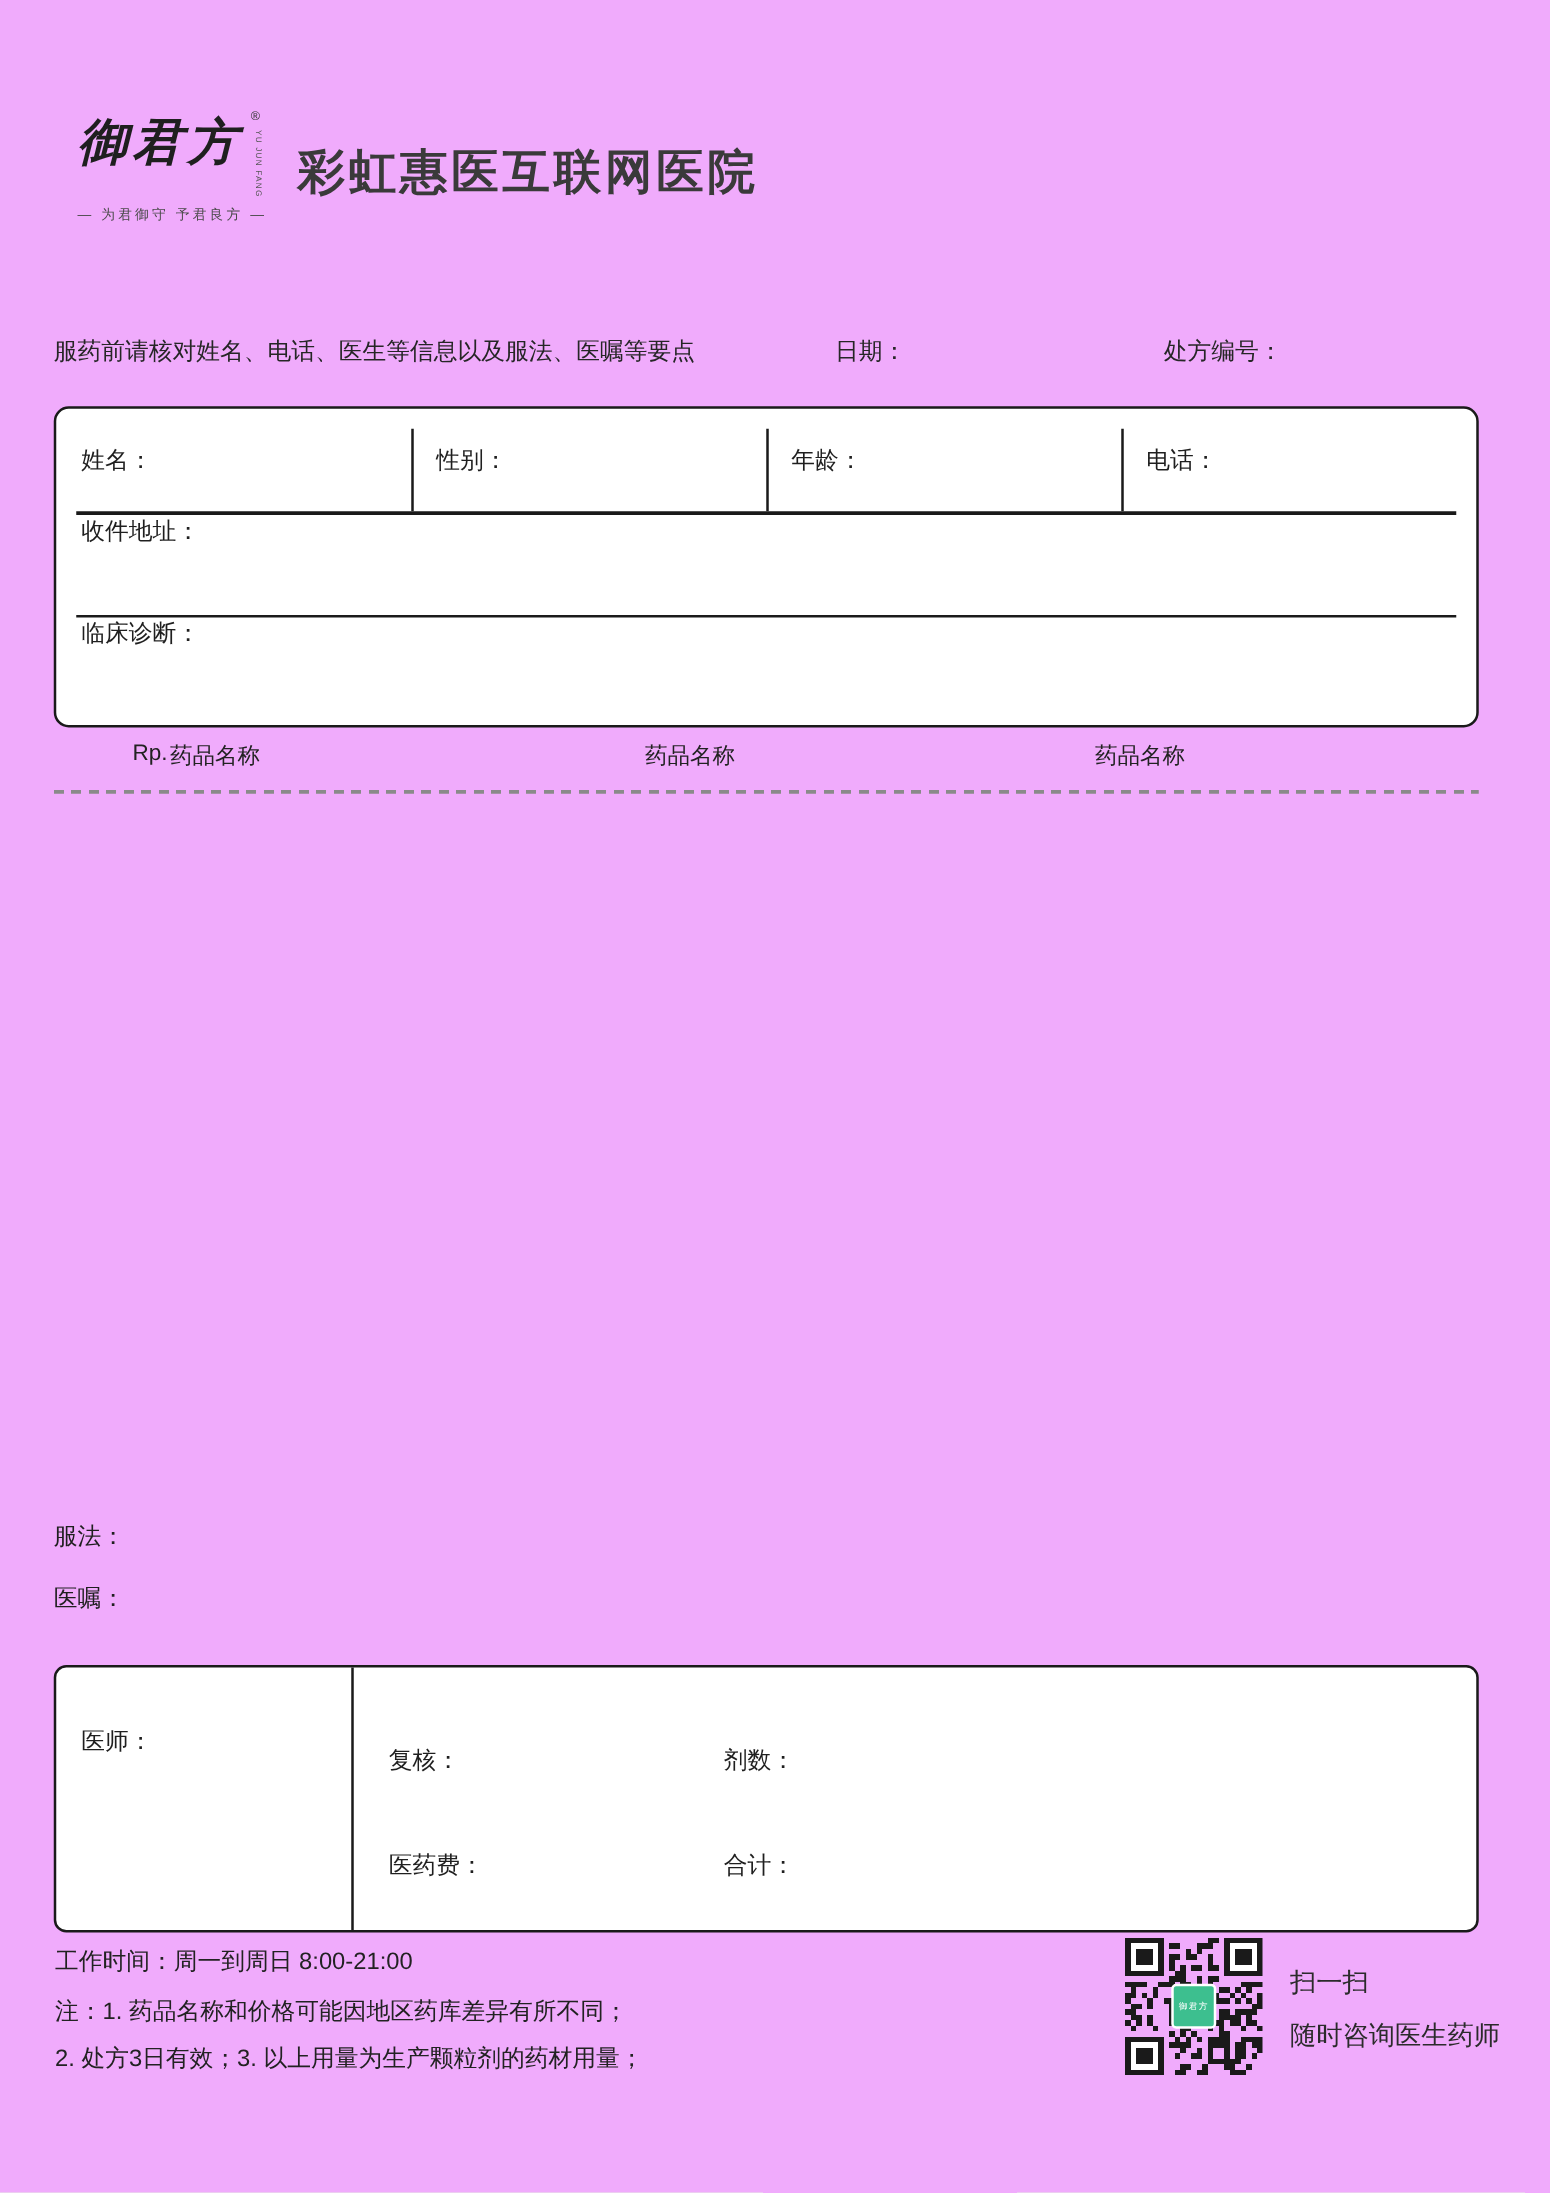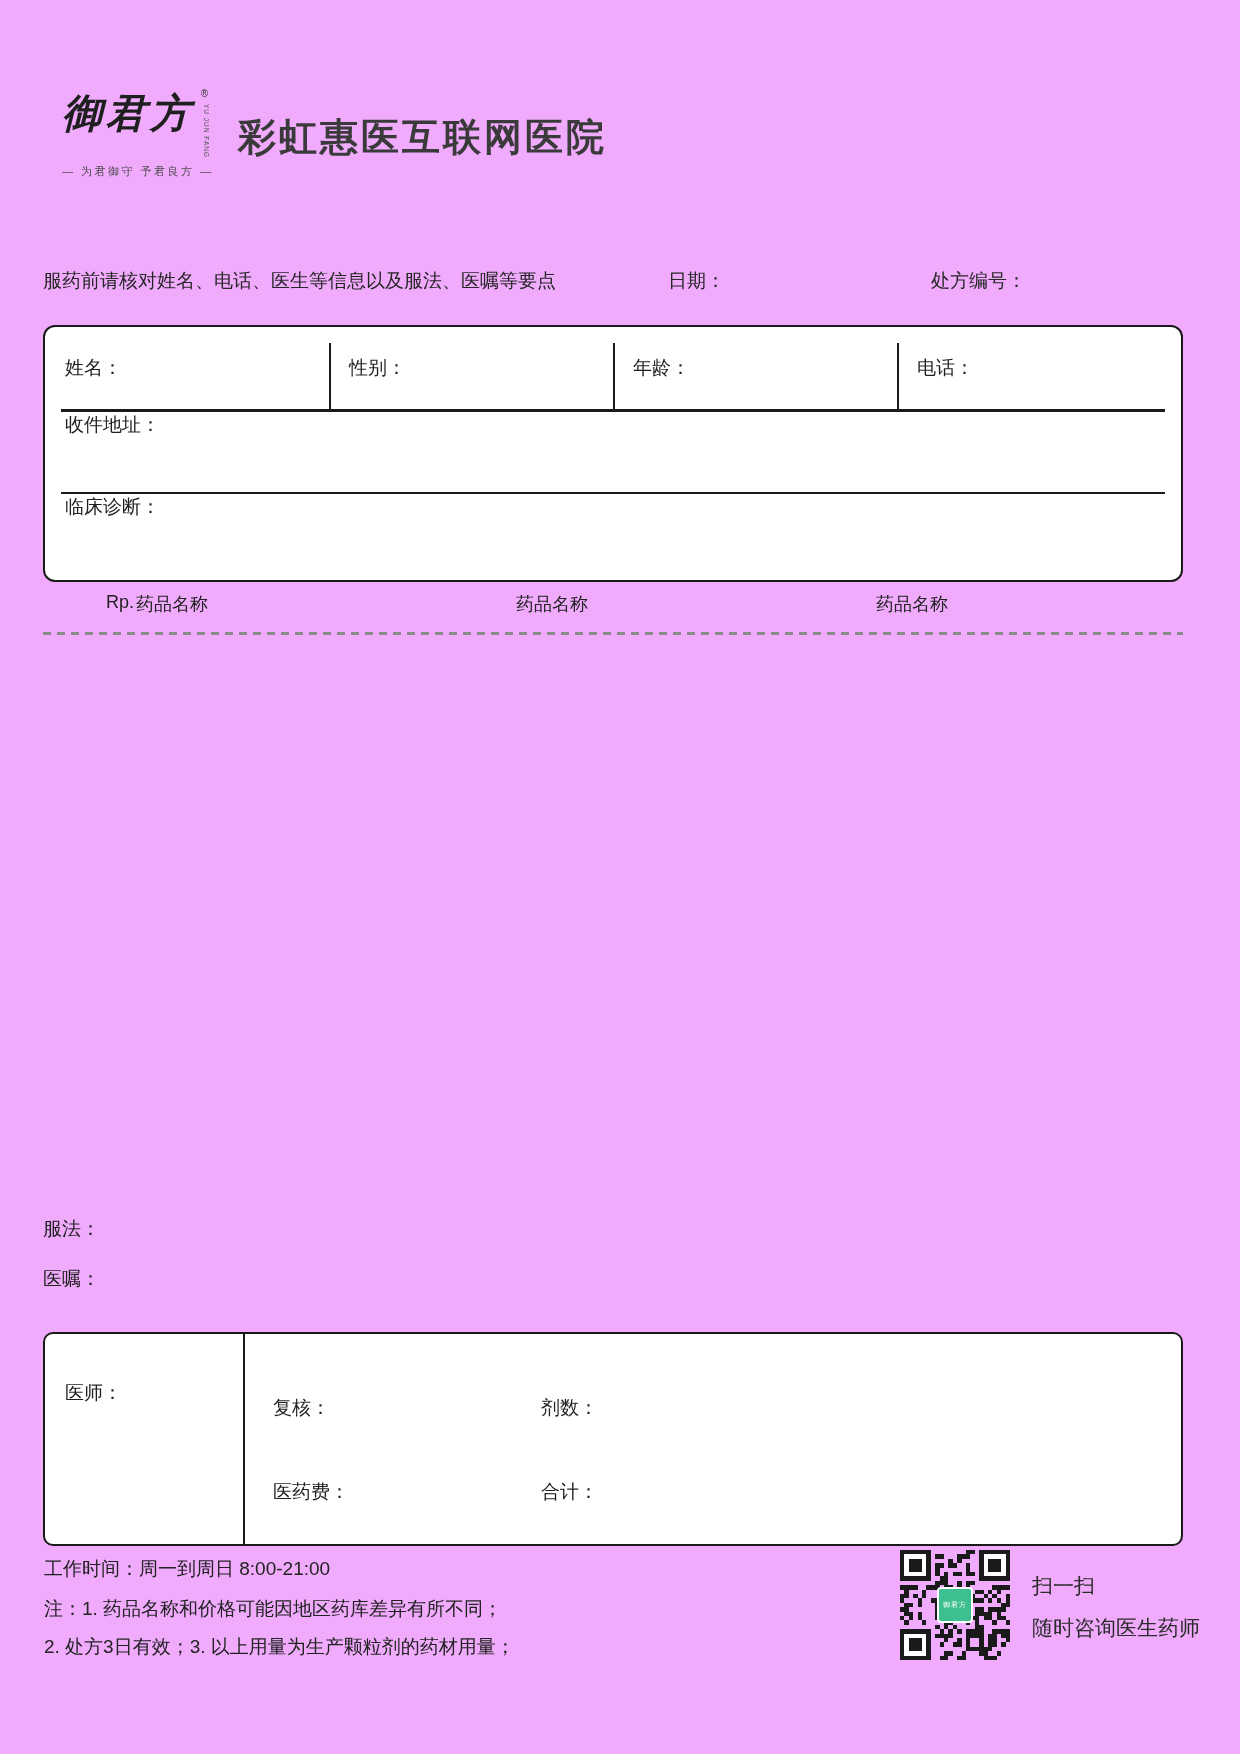--- a/index.html
+++ b/index.html
@@ -65,21 +65,21 @@
 
   
   .usage-label  { position:absolute; left:43px; top:1216px; font-size:19px; color:#1f1f1f; }
   .advice-label { position:absolute; left:43px; top:1266px; font-size:19px; color:#1f1f1f; }
 
   
   .sign-box {
     position:absolute; left:43px; top:1332px; width:1140px; height:214px;
     border:2.5px solid #1a1a1a; border-radius:10px; display:flex; background:#fff;
   }
-  .sb-left { width:200px; border-right:2px solid #1a1a1a; padding:46px 0 0 20px; font-size:19px; color:#1f1f1f; }
+  .sb-left { width:238px; border-right:2px solid #1a1a1a; padding:46px 0 0 20px; font-size:19px; color:#1f1f1f; }
   .sb-right { flex:1; padding-left:28px; font-size:19px; color:#1f1f1f; }
   .sb-line { display:flex; }
   .sb-line.first { margin-top:61px; }
   .sb-line.second { margin-top:58px; }
   .sb-label-a { width:268px; }
 
   
   .work-hours { position:absolute; left:44px; top:1556px; font-size:19px; color:#222; }
   .note-1     { position:absolute; left:44px; top:1596px; font-size:19px; color:#222; }
   .note-2     { position:absolute; left:44px; top:1634px; font-size:19px; color:#222; }

